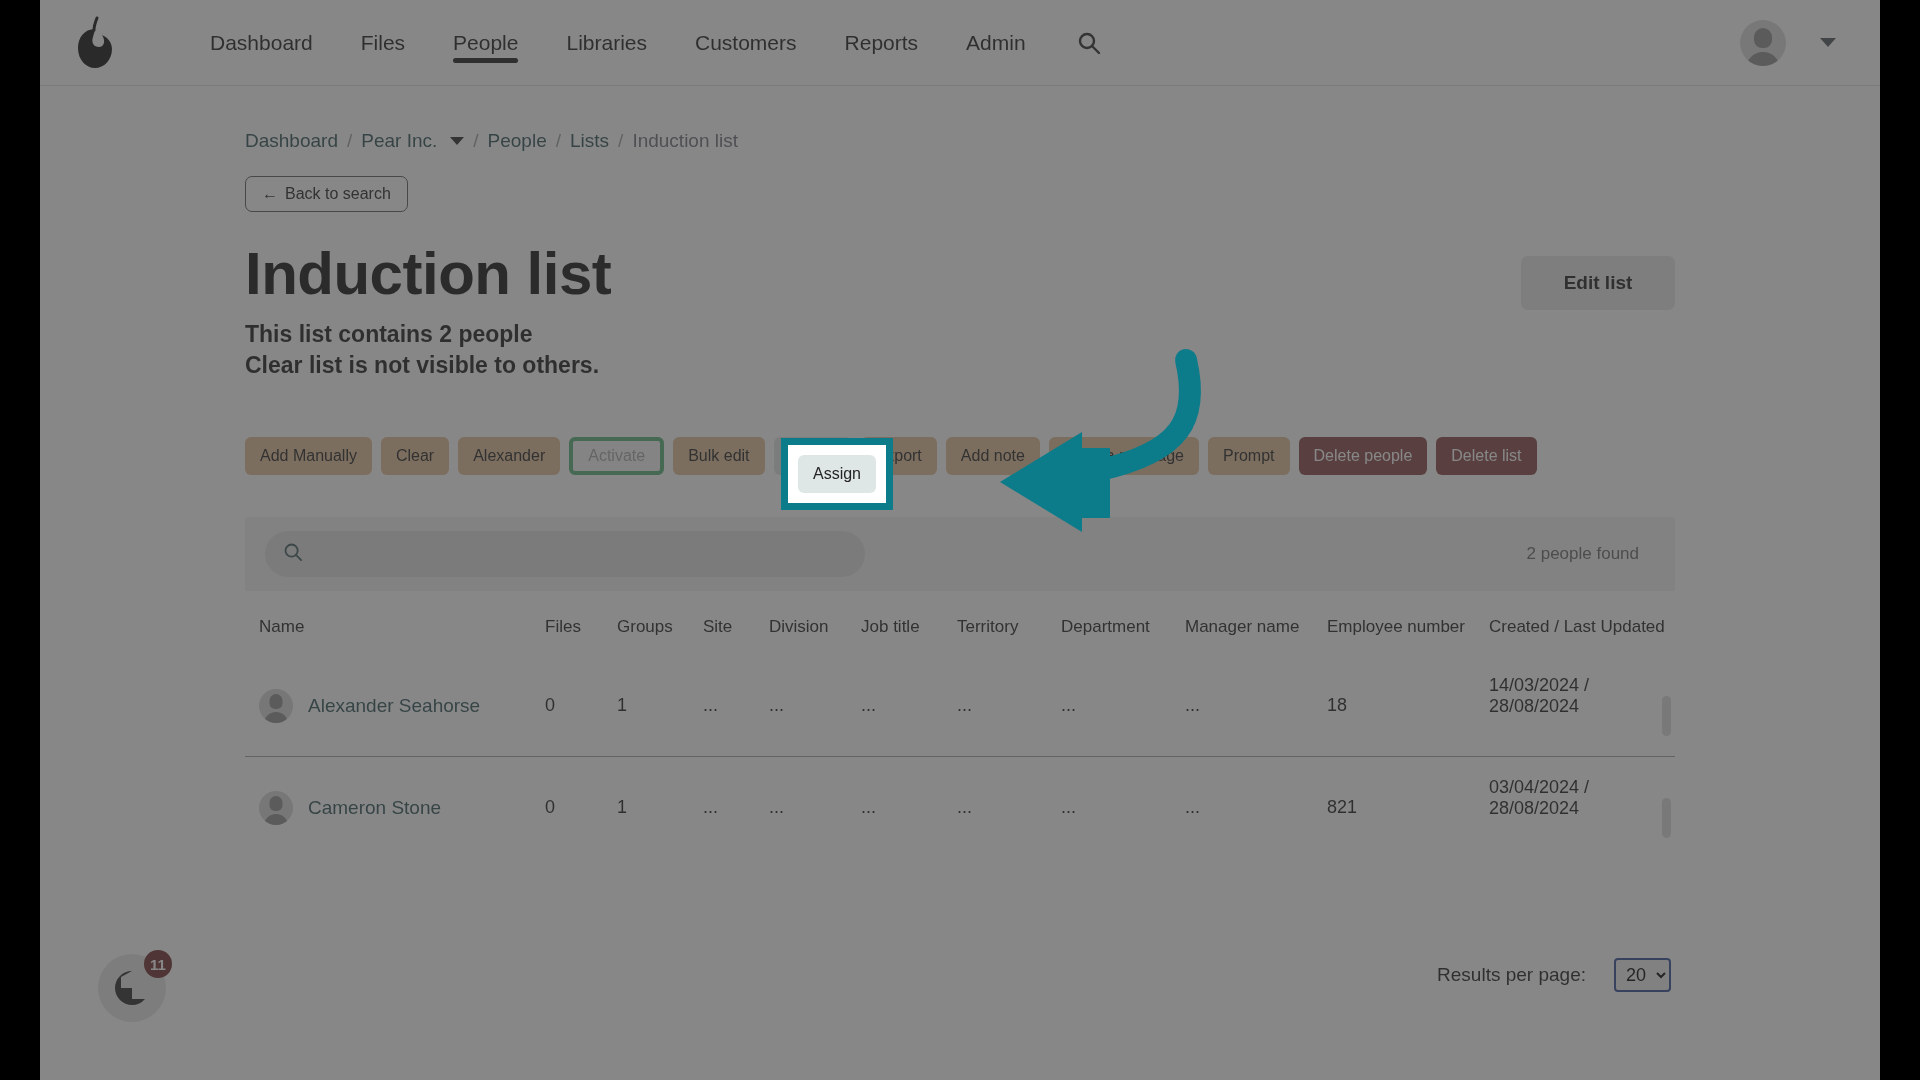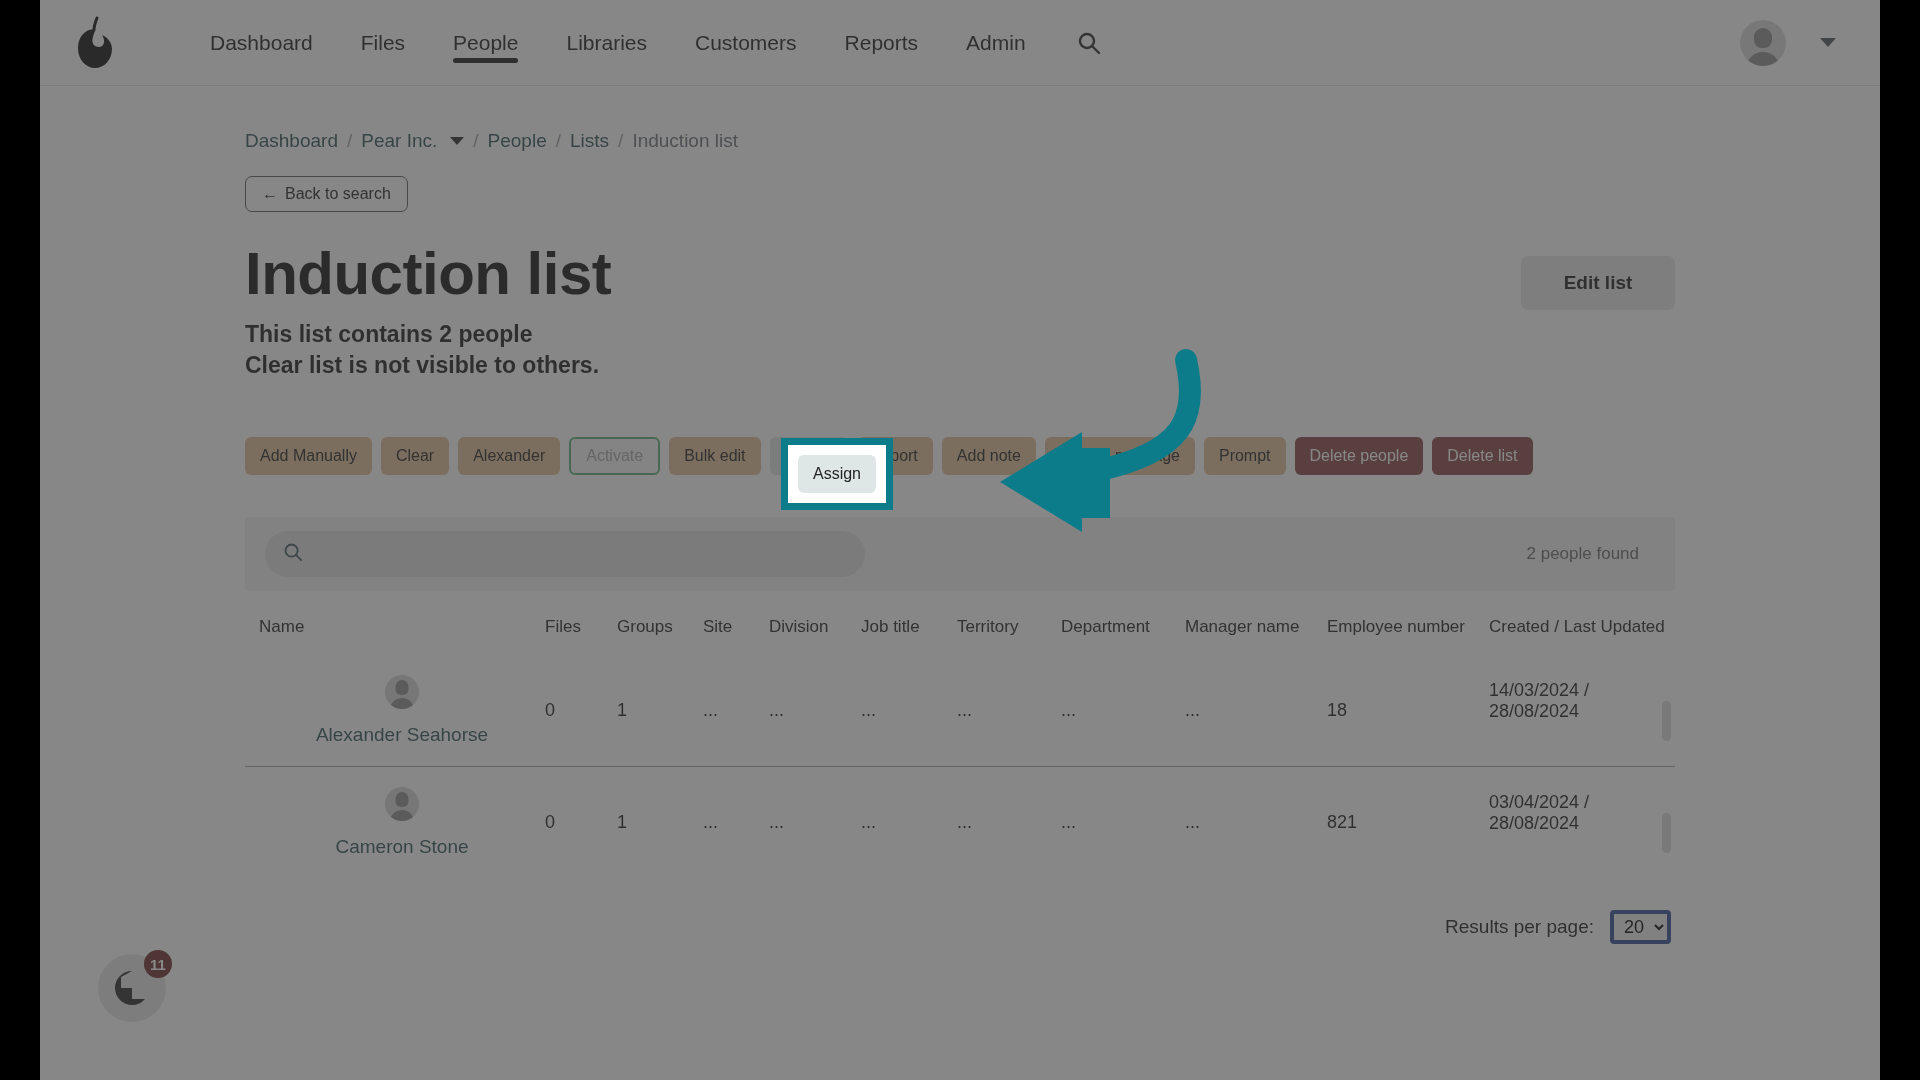--- a/index.html
+++ b/index.html
@@ -215,21 +215,21 @@
     color: #242424;
     font-family: "Liberation Sans", sans-serif;
     white-space: nowrap;
     cursor: pointer;
     display: inline-flex;
     align-items: center;
   }
   .tb-btn.disabled {
     background: #f7f7f7;
     color: #a8a8a8;
-    border: 2px solid #22c55e;
+    border: 4px solid #22c55e;
   }
   .tb-btn.danger {
     background: #b33a3a;
     color: #ffffff;
   }
   .tb-btn.highlighted {
     background: #dfe6e6;
   }
 
   
@@ -300,21 +300,20 @@
   .th-dept   { width: 124px; }
   .th-mgr    { width: 142px; }
   .th-emp    { width: 162px; }
   .th-upd    { width: auto; }
 
   .name-cell {
     display: flex;
     align-items: center;
     gap: 15px;
     padding-left: 14px;
-    flex-direction: column;
   }
   .mini-avatar {
     width: 34px; height: 34px;
     border-radius: 50%;
     background: #d5d5d5;
     position: relative;
     overflow: hidden;
     flex: none;
   }
   .mini-avatar .head {
@@ -340,34 +339,34 @@
   .row-grip {
     width: 9px; height: 40px;
     border-radius: 5px;
     background: #dcdcdc;
     float: right;
     margin-right: 4px;
   }
 
   
   .pager {
-    margin-top: 32px;
+    margin-top: 100px;
     display: flex;
     align-items: center;
     justify-content: flex-end;
-    gap: 16px;
+    gap: 28px;
     font-size: 19px;
     color: #1e1e1e;
     padding-right: 4px;
   }
   .pager select {
     height: 34px;
     font-size: 18px;
     padding: 0 6px;
-    border: 4px solid #1d4ed8;
+    border: 2px solid #1d4ed8;
     border-radius: 4px;
     background: #efefef;
     font-family: "Liberation Sans", sans-serif;
     cursor: pointer;
   }
 
   
   .widget {
     position: absolute;
     left: 58px;

